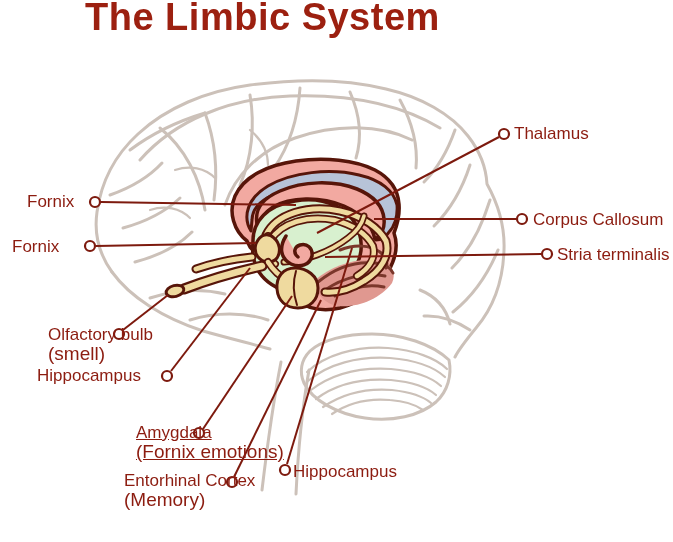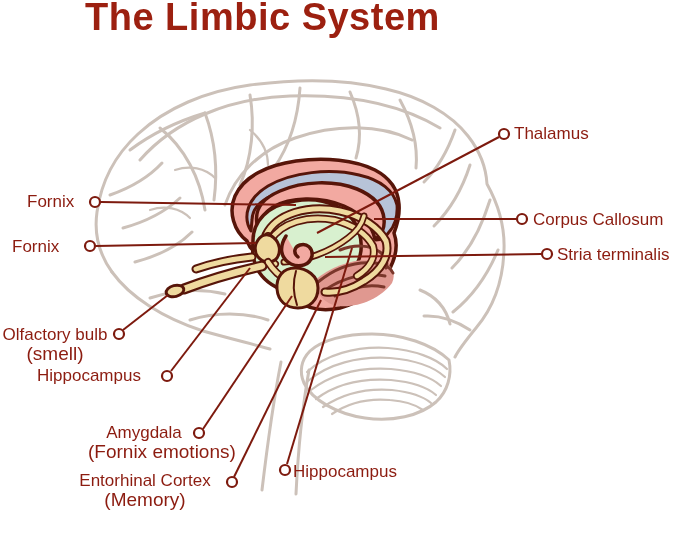--- a/index.html
+++ b/index.html
@@ -10,21 +10,21 @@
   .title{
     position:absolute;left:85px;top:-4px;margin:0;
     font-size:38px;font-weight:bold;letter-spacing:0.5px;
     color:var(--title-red,#9C2010);white-space:nowrap;
   }
   .label{
     position:absolute;color:var(--label-red,#8C1C10);
     font-size:17px;line-height:20px;white-space:nowrap;
   }
   .label .main{display:block;}
-  .label.centered{text-align:center;}
+  .label.centered{text-align:left;padding-left:48px;}
   .sub{display:block;font-size:19px;line-height:15px;margin-top:1px;}
   svg{position:absolute;left:0;top:0;}
   
   .brain{stroke:var(--brain-gray,#CCC1B9);fill:none;stroke-linecap:round;stroke-linejoin:round;}
   .brain.w3{stroke-width:3;}
   .brain.w2{stroke-width:2.2;}
   
   .shape{stroke:var(--outline-dark,#571509);stroke-linejoin:round;stroke-linecap:round;}
   .pink{fill:var(--cingulate-pink,#F2A9A1);stroke-width:3.5;}
   .blue{fill:var(--callosum-blue,#B7C3D8);stroke-width:3;}
@@ -192,21 +192,21 @@
 
   <div class="label centered" style="left:0px;top:325px;width:110px;">
     <span class="main">Olfactory bulb</span>
     <span class="sub">(smell)</span>
   </div>
 
   <div class="label" style="left:37px;top:366px;">
     <span class="main">Hippocampus</span>
   </div>
 
-  <div class="label centered" style="left:88px;top:423px;width:112px;">
+  <div class="label centered" style="left:88px;top:423px;width:112px;text-decoration:underline;">
     <span class="main">Amygdala</span>
     <span class="sub">(Fornix emotions)</span>
   </div>
 
   <div class="label centered" style="left:76px;top:471px;width:138px;">
     <span class="main">Entorhinal Cortex</span>
     <span class="sub">(Memory)</span>
   </div>
 
   <div class="label" style="left:293px;top:462px;">

